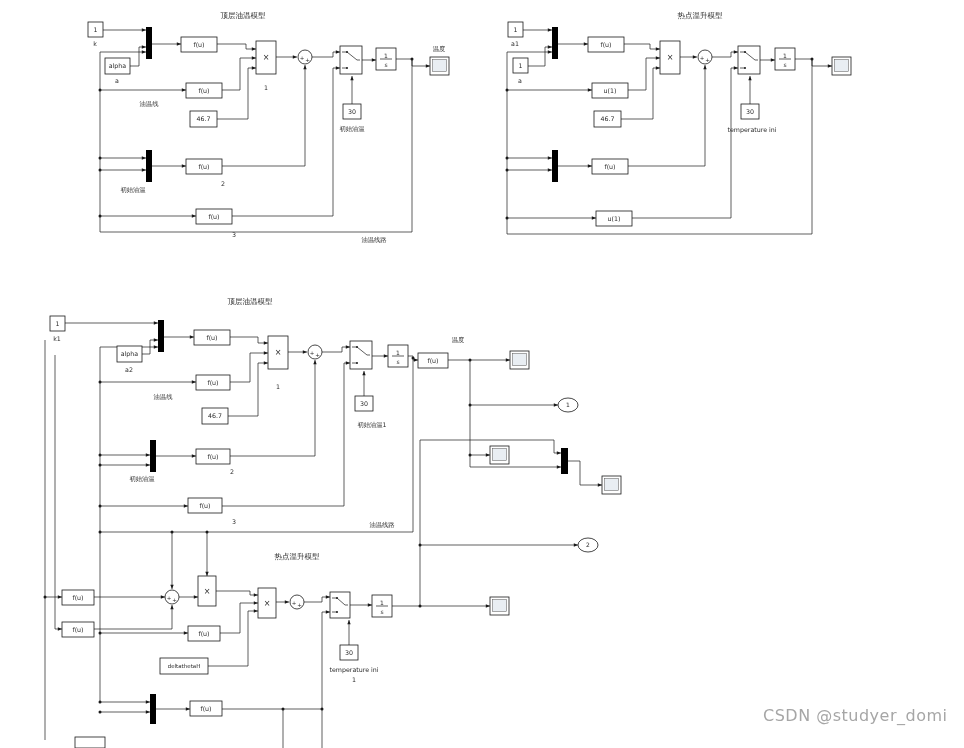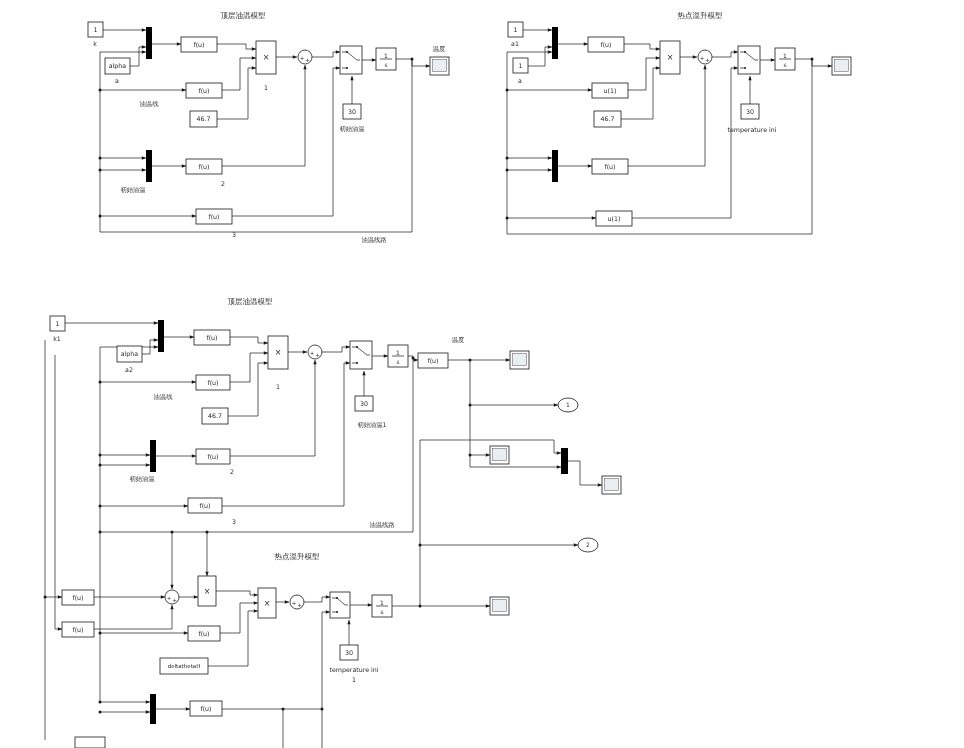--- a/index.html
+++ b/index.html
@@ -531,13 +531,14 @@
         <circle cx="470" cy="455" r="1.5" fill="#1a1a1a"></circle>
         <circle cx="420" cy="545" r="1.5" fill="#1a1a1a"></circle>
         <circle cx="420" cy="606" r="1.5" fill="#1a1a1a"></circle>
         <circle cx="207" cy="532" r="1.5" fill="#1a1a1a"></circle>
         <circle cx="172" cy="532" r="1.5" fill="#1a1a1a"></circle>
         <circle cx="45" cy="597" r="1.5" fill="#1a1a1a"></circle>
         <circle cx="283" cy="709" r="1.5" fill="#1a1a1a"></circle>
         <circle cx="322" cy="709" r="1.5" fill="#1a1a1a"></circle>
       </g>
     </svg>
+  <div id="watermark">CSDN @studyer_domi</div>
 </div>
 
 </body></html>

